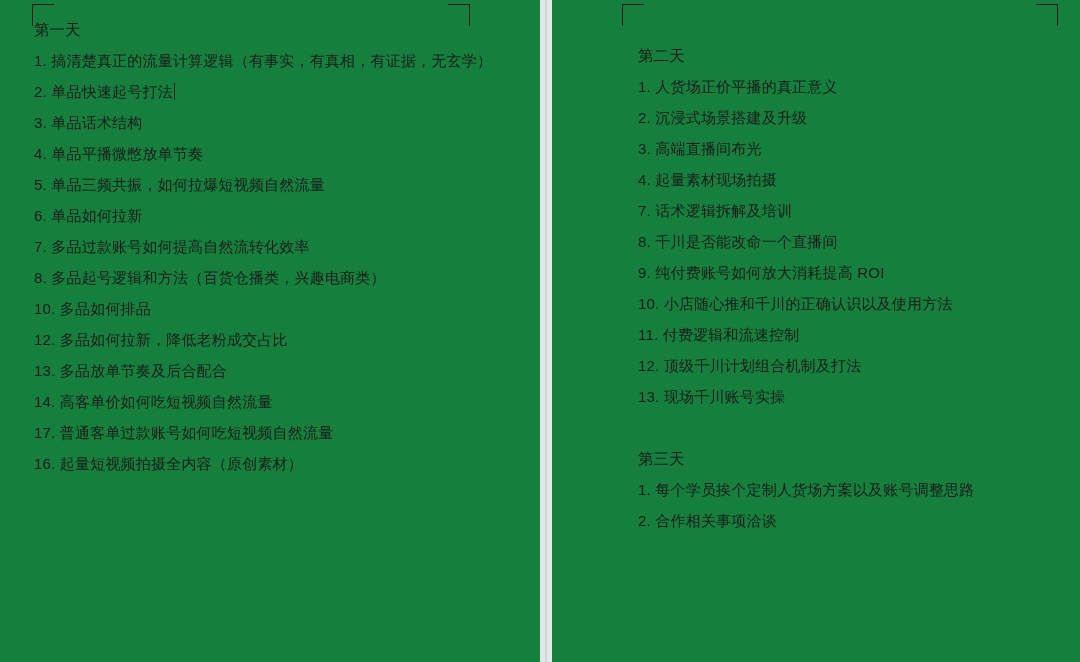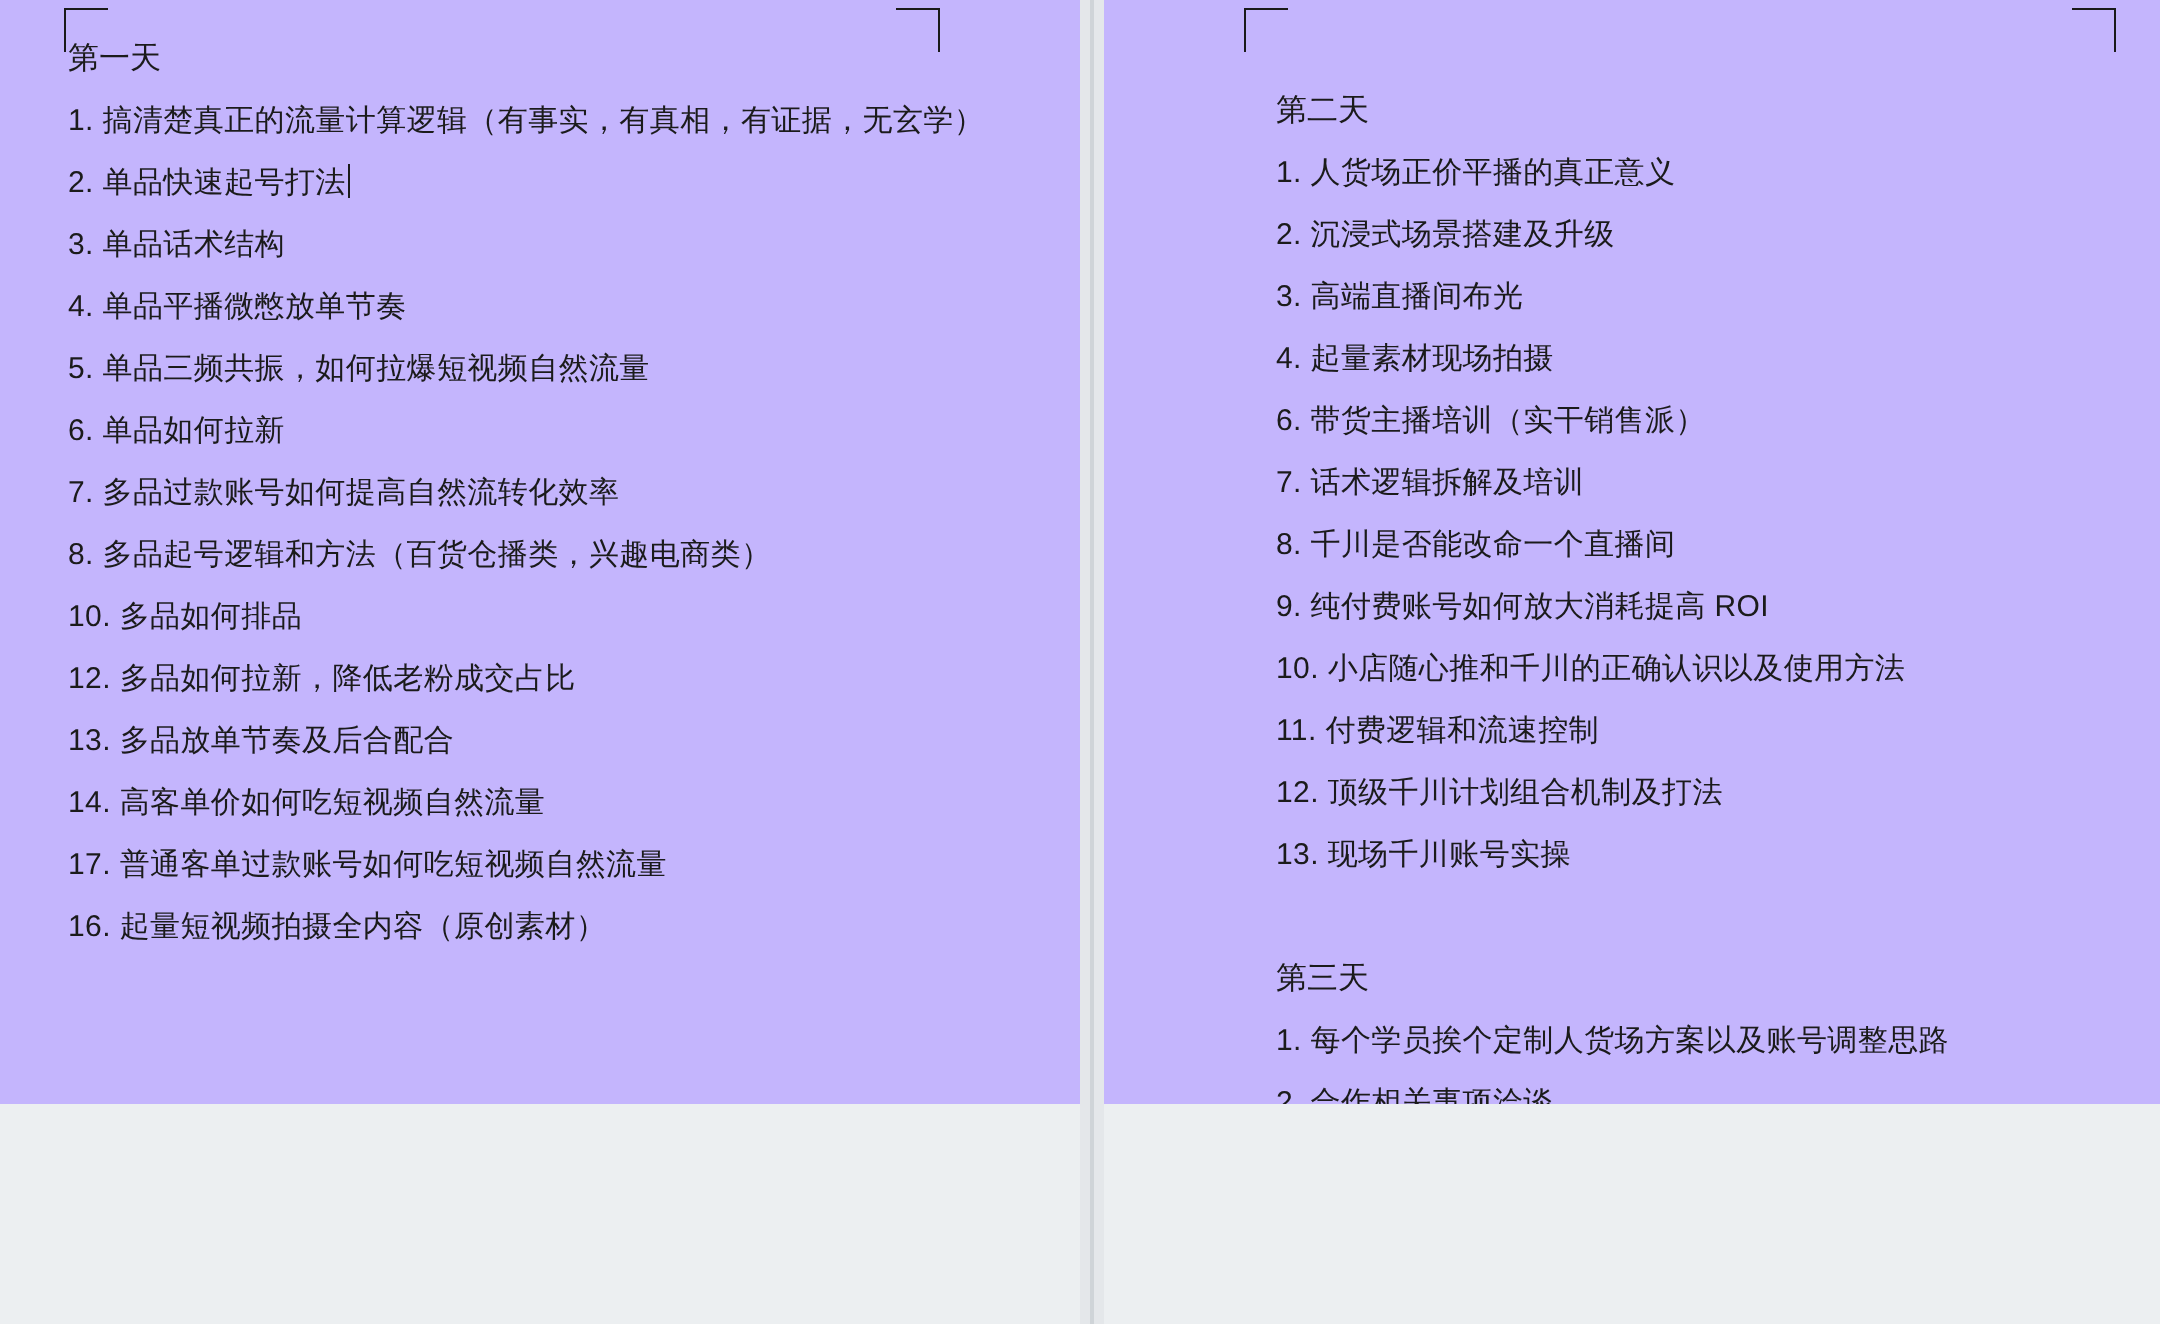--- a/index.html
+++ b/index.html
@@ -16,22 +16,22 @@
   }
   .doc-viewport {
     position: relative;
     width: 1080px;
     height: 662px;
     background: #eceff1;
   }
   .page {
     position: absolute;
     top: 0;
-    background: #c4b5fd;
-    height: 552px;
+    background: #15803d;
+    height: 662px;
     overflow: hidden;
   }
   .page-left {
     left: 0;
     width: 540px;
   }
   .page-right {
     left: 552px;
     width: 528px;
   }
@@ -150,21 +150,20 @@
     <div class="crop" style="left:484px;top:4px;">
       <div class="h" style="left:0;top:0;"></div>
       <div class="v" style="left:21px;top:0;"></div>
     </div>
     <div class="content content-right" style="top:40px;">
       <div class="heading">第二天</div>
       <div class="line">1. 人货场正价平播的真正意义</div>
       <div class="line">2. 沉浸式场景搭建及升级</div>
       <div class="line">3. 高端直播间布光</div>
       <div class="line">4. 起量素材现场拍摄</div>
-      <div class="line">6. 带货主播培训（实干销售派）</div>
       <div class="line">7. 话术逻辑拆解及培训</div>
       <div class="line">8. 千川是否能改命一个直播间</div>
       <div class="line">9. 纯付费账号如何放大消耗提高 ROI</div>
       <div class="line">10. 小店随心推和千川的正确认识以及使用方法</div>
       <div class="line">11. 付费逻辑和流速控制</div>
       <div class="line">12. 顶级千川计划组合机制及打法</div>
       <div class="line">13. 现场千川账号实操</div>
       <div class="spacer"></div>
       <div class="heading">第三天</div>
       <div class="line">1. 每个学员挨个定制人货场方案以及账号调整思路</div>

